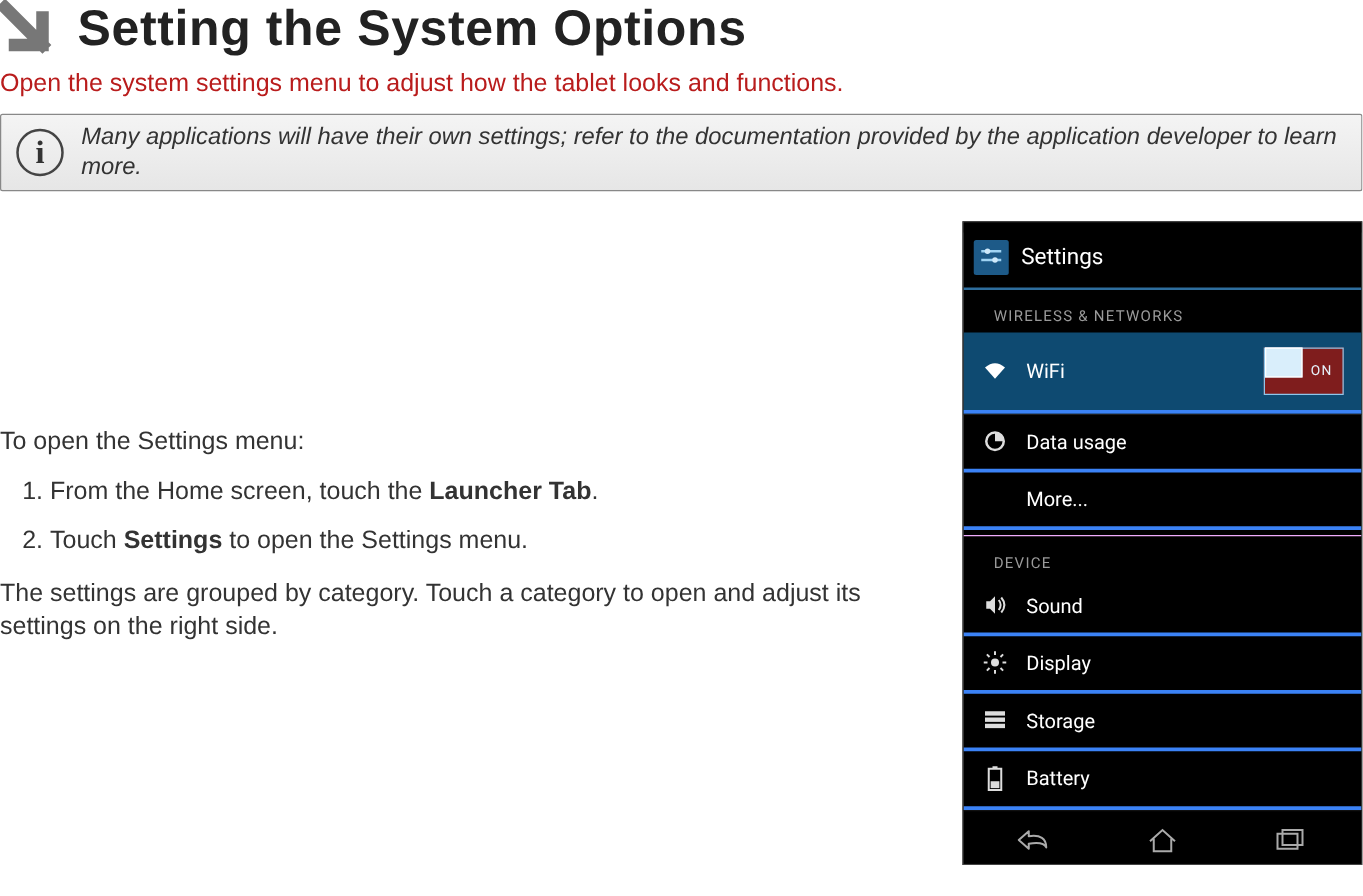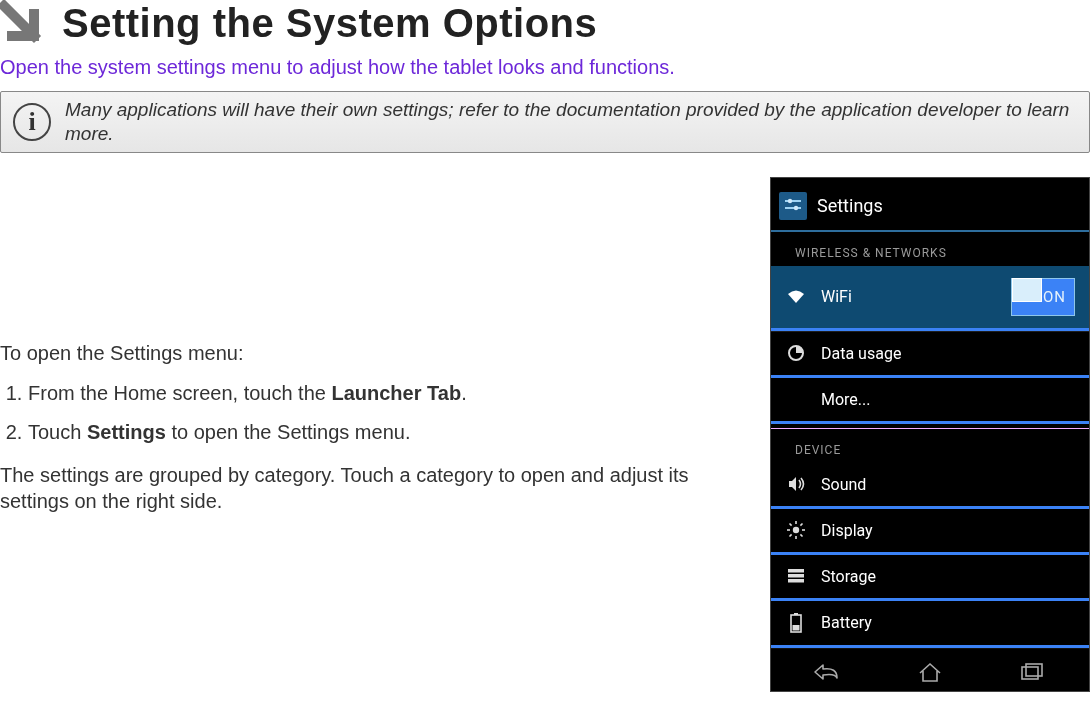--- a/index.html
+++ b/index.html
@@ -22,21 +22,21 @@
   .arrow-icon svg { display:block; }
   .page-title {
     font-family: "Century Gothic", "Futura", Arial, sans-serif;
     font-weight: 700;
     font-size: 40px;
     color: #222;
     letter-spacing: 0.5px;
   }
   .intro {
     font-size: 20px;
-    color: #6d28d9;
+    color: #b91c1c;
     margin: 4px 0 12px 0;
   }
   .info-box {
     border: 1px solid #888;
     border-radius: 2px;
     background: linear-gradient(#f4f4f4, #e6e6e6);
     display: flex;
     align-items: center;
     gap: 14px;
     padding: 6px 12px;
@@ -67,21 +67,21 @@
     gap: 20px;
     align-items: center;
   }
   .text-col {
     flex: 1 1 auto;
     padding-right: 8px;
   }
   .text-col p { font-size: 20px; color:#333; margin-bottom: 14px; line-height:1.3; }
   .steps {
     list-style: decimal;
-    padding-left: 28px;
+    padding-left: 40px;
     margin-bottom: 16px;
   }
   .steps li { font-size: 20px; color:#333; margin-bottom: 12px; line-height:1.35; }
   .bold { font-weight: 700; }
 
   
   .device {
     flex: 0 0 320px;
     border: 1px solid #444;
     background: #000;
@@ -123,24 +123,24 @@
     cursor: pointer;
   }
   .dev-row.selected {
     background: #0e4a71;
   }
   .dev-row .ico { width: 22px; display:flex; justify-content:center; }
   .dev-row .lbl { flex: 1 1 auto; color: #fff; font-size: 16px; }
   .dev-row.indent { padding-left: 50px; }
   .toggle {
     width: 64px; height: 38px;
-    background: #3b82f6;
+    background: #7f1d1d;
     border: 1px solid #8ec6ea;
     position: relative;
-    font-size: 15px;
+    font-size: 11px;
     color: #e6f2fb;
     display:flex; align-items:center; justify-content:flex-end;
     padding-right: 8px;
     letter-spacing: 1px;
   }
   .toggle::before {
     content: "";
     position: absolute;
     left: 0; top: -1px;
     width: 28px; height: 22px;

